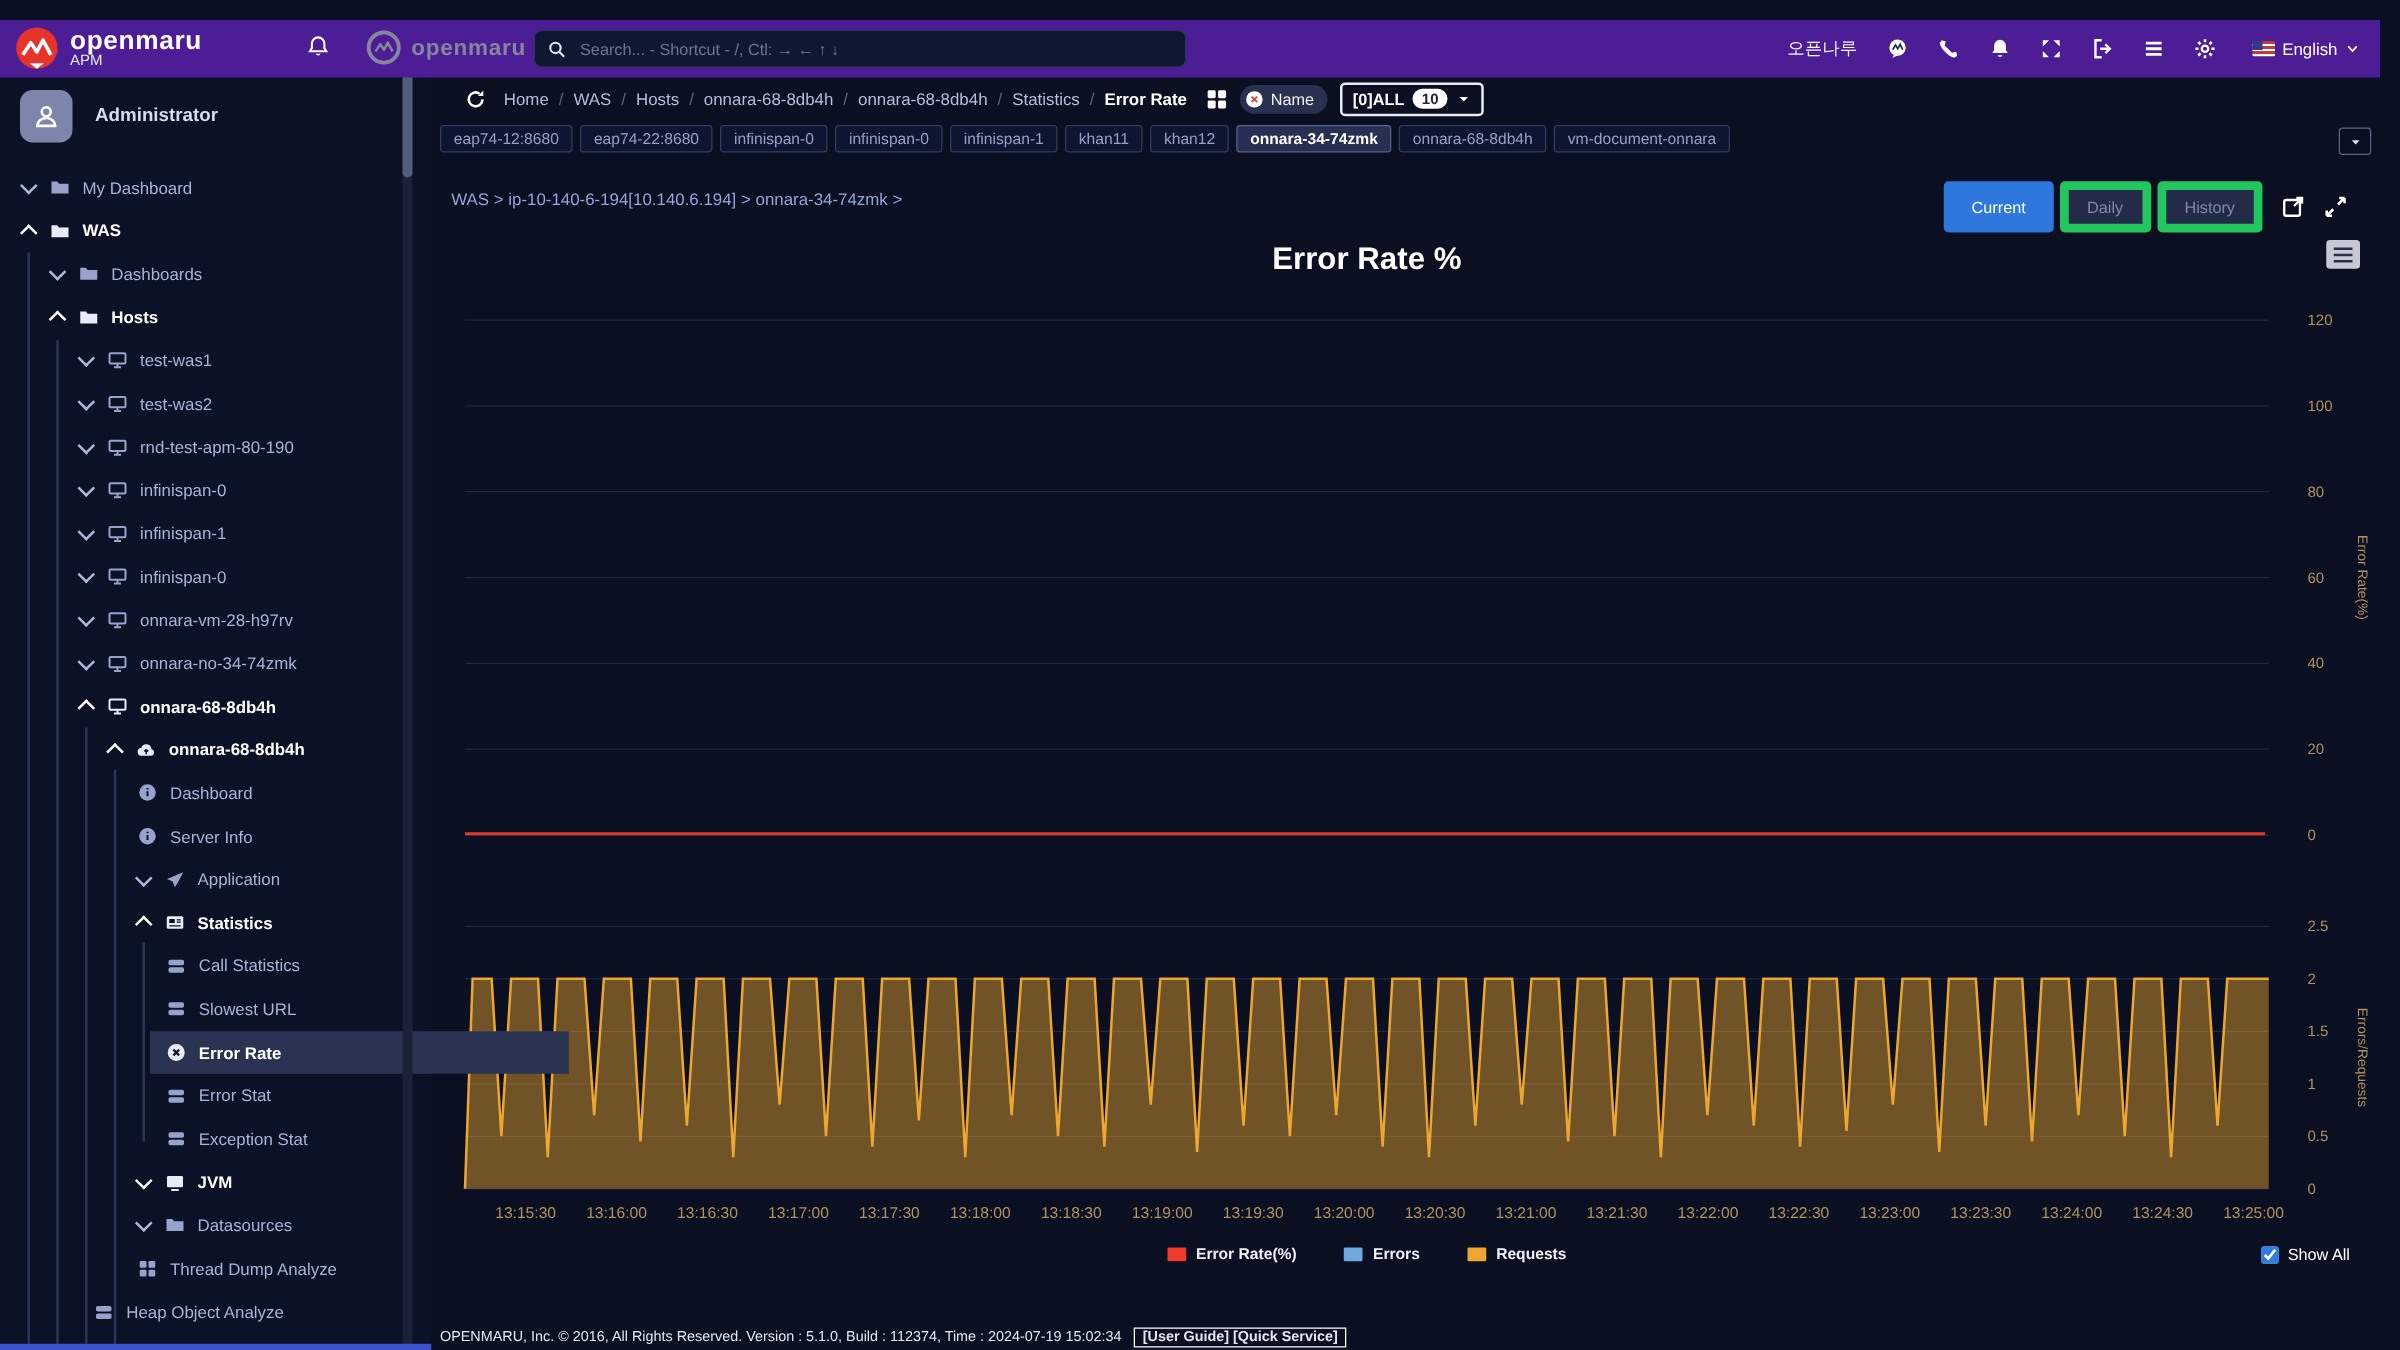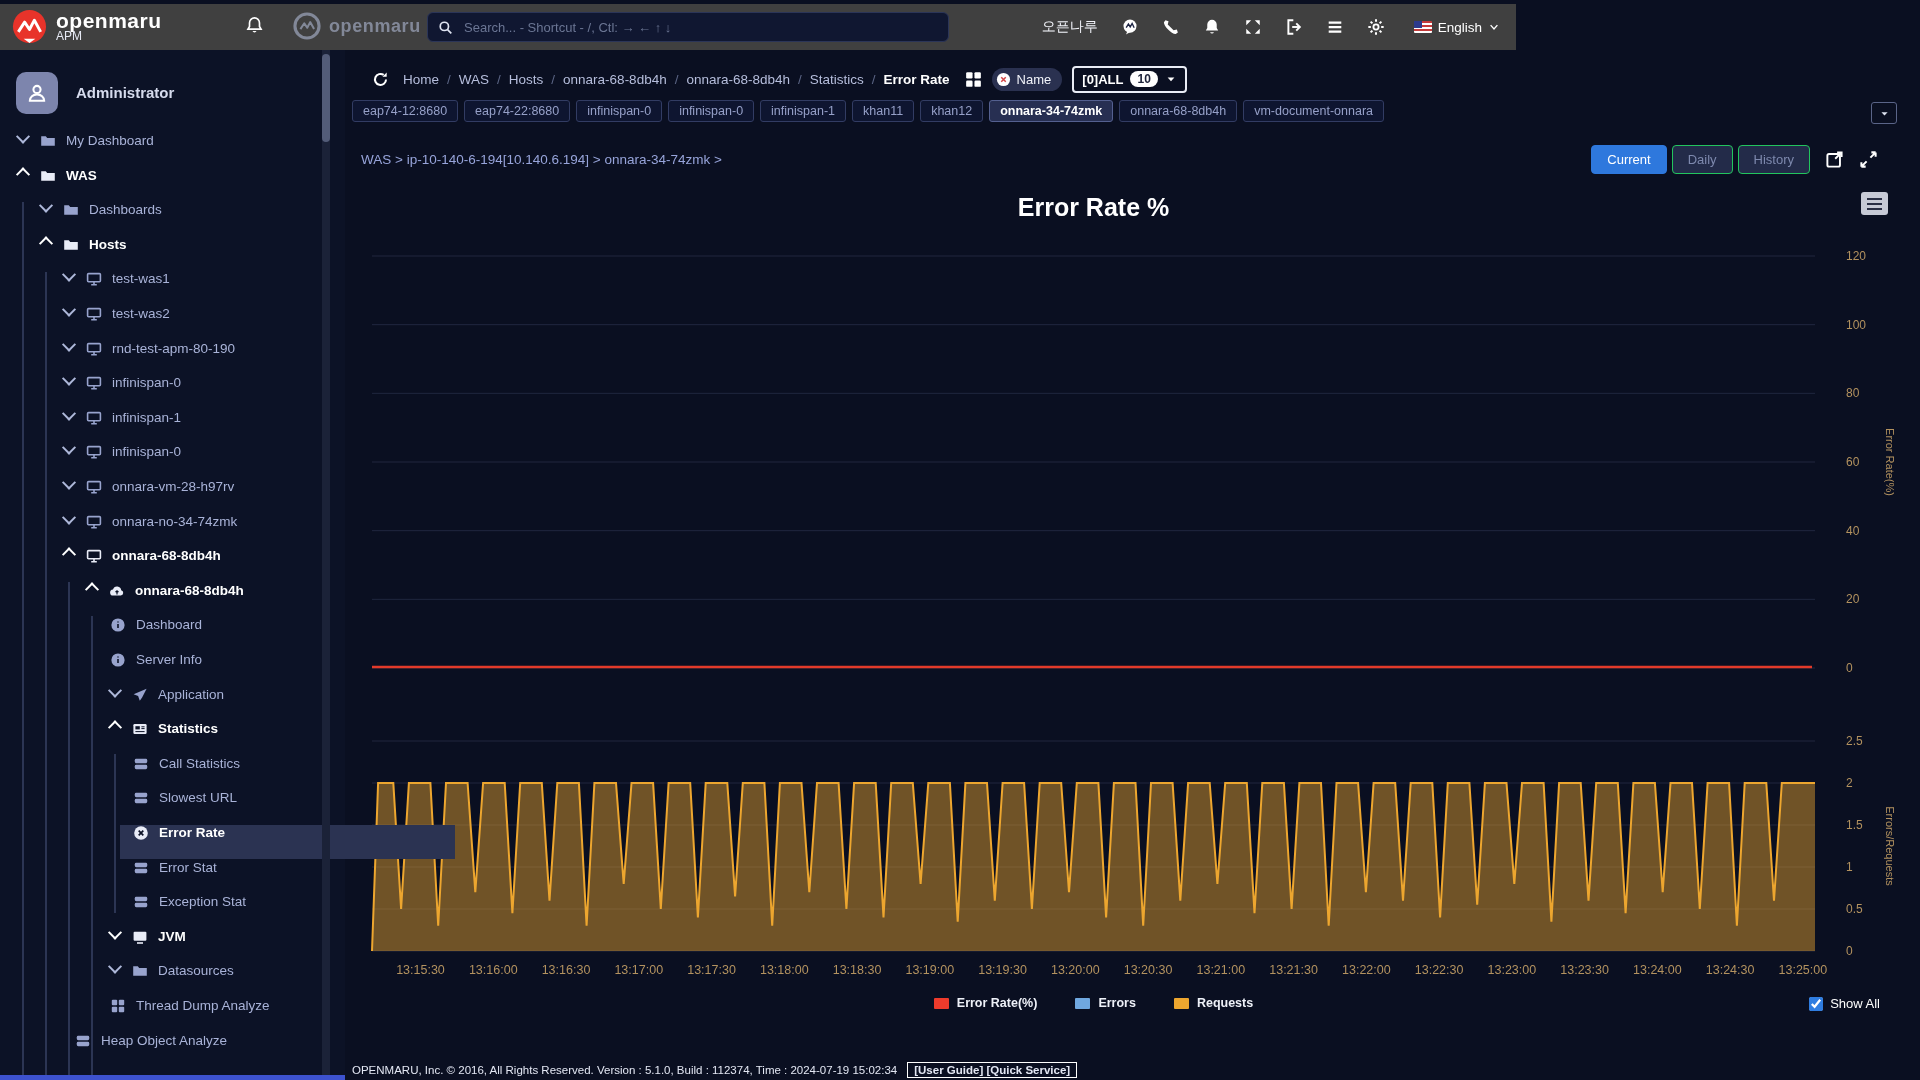--- a/index.html
+++ b/index.html
@@ -1,19 +1,19 @@
 <!DOCTYPE html>
 <html><head>
 <meta charset="utf-8">
 <style>
   html,body{margin:0;padding:0}
   body{width:1920px;height:1080px;overflow:hidden;position:relative;
        background:#0a0f21;font-family:"Liberation Sans",sans-serif;color:#c3cbe8;}
   
-  .topbar{position:absolute;top:4px;left:0;width:1516px;height:46px;background:#404040;z-index:30;}
+  .topbar{position:absolute;top:16px;left:0;width:1904px;height:46px;background:#4c1d95;z-index:30;}
   .brand{position:absolute;left:12px;top:5px;display:flex;align-items:center;gap:9px;}
   .brand-logo{width:35px;height:35px;}
   .brand-name{color:#fff;font-size:21px;font-weight:bold;letter-spacing:.5px;line-height:19px;}
   .brand-sub{color:#e6e9f4;font-size:12px;line-height:13px;}
   .tb-bell{position:absolute;left:245px;top:12px;width:19px;height:19px;color:#fff;}
   .brand2{position:absolute;left:293px;top:8px;display:flex;align-items:center;gap:8px;opacity:.95;}
   .brand2-logo{width:28px;height:28px;}
   .brand2-name{color:#868c9d;font-size:18px;font-weight:bold;letter-spacing:.6px;}
   .search{position:absolute;left:427px;top:8px;width:522px;height:30px;background:#101731;
           border:1px solid #2b3558;border-radius:6px;display:flex;align-items:center;box-sizing:border-box;padding:0 10px;}
@@ -28,21 +28,21 @@
         background:linear-gradient(#c43b3b 0 16.6%,#fff 16.6% 33.3%,#c43b3b 33.3% 50%,#fff 50% 66.6%,#c43b3b 66.6% 83.3%,#fff 83.3% 100%);position:relative;}
   .flag:before{content:"";position:absolute;left:0;top:0;width:8px;height:7px;background:#2c3a8c;}
   .caret{width:12px;height:12px;color:#fff;}
   
   .sidebar{position:absolute;top:46px;left:0;width:345px;bottom:0;background:#0c1226;z-index:10;}
   .avatar{position:absolute;left:16px;top:26px;width:42px;height:42px;border-radius:10px;background:#7d85ad;
           display:flex;align-items:center;justify-content:center;color:#fff;}
   .avatar .icon{width:22px;height:22px;}
   .admin-name{position:absolute;left:76px;top:38px;font-size:15px;font-weight:bold;color:#d6dbed;}
   .tree-line{position:absolute;width:2px;background:#2c3554;}
-  .trow{position:absolute;left:0;width:330px;height:34px;display:flex;align-items:flex-start;font-size:13.5px;color:#a9b3d8;cursor:default;}
+  .trow{position:absolute;left:0;width:330px;height:34px;display:flex;align-items:center;font-size:13.5px;color:#a9b3d8;cursor:default;}
   .trow.bold{color:#fff;font-weight:bold;}
   .trow .chev{width:8px;height:8px;border-right:2px solid #aeb8da;border-bottom:2px solid #aeb8da;flex:none;margin-right:12px;}
   .trow.bold .chev{border-color:#fff;}
   .chev.down{transform:rotate(45deg) translate(-1px,-1px);}
   .chev.up{transform:rotate(225deg) translate(-1px,-1px);}
   .trow .icon{width:16px;height:16px;flex:none;margin-right:10px;color:#98a3cd;}
   .trow.bold .icon{color:#e9ecf7;}
   .vsb-track{position:absolute;right:15px;top:0;bottom:0;width:8px;background:#1b2238;}
   .vsb-thumb{position:absolute;right:15px;top:8px;width:8px;height:88px;border-radius:4px;background:#535c78;}
   .hsb{position:absolute;left:0;bottom:0;width:345px;height:5px;background:#3d52cf;}
@@ -61,21 +61,21 @@
   .all-badge{background:#fff;color:#20263d;border-radius:9px;padding:0 7px;font-size:12px;font-weight:bold;line-height:16px;}
   .all-dd .caret{color:#fff;}
   .chiprow{position:absolute;left:7px;top:54px;display:flex;gap:6px;}
   .chip{border:1px solid #323c63;border-radius:3px;background:#0e1530;color:#96a0c8;font-size:12.5px;padding:3px 10px;}
   .chip.sel{background:#272f52;border-color:#546090;color:#fff;font-weight:bold;}
   .chip-dd{position:absolute;right:23px;top:56px;width:24px;height:20px;border:1px solid #5a6488;border-radius:3px;
            display:flex;align-items:center;justify-content:center;}
   .chip-dd .caret{color:#dfe4f2;}
   .ctxrow{position:absolute;left:16px;top:106px;font-size:13.5px;color:#97a4da;}
   .viewbtns{position:absolute;right:42px;top:99px;display:flex;align-items:center;gap:5px;}
-  .vbtn{border-radius:4px;padding:6px 15px;font-size:13px;background:#232b49;color:#7e89ae;border:1px solid #22c55e;}
+  .vbtn{border-radius:4px;padding:6px 15px;font-size:13px;background:#232b49;color:#7e89ae;border:7px solid #22c55e;}
   .vbtn.active{background:#2e78dd;color:#fff;border-color:#2e78dd;}
   .vb-ic{width:19px;height:19px;color:#fff;margin-left:10px;}
   .chart-title{position:absolute;left:27px;top:147px;width:1443px;text-align:center;font-size:25px;font-weight:bold;color:#fff;}
   .chart-sub{position:absolute;left:27px;top:180px;width:1443px;text-align:center;font-size:12px;color:#8b93ab;}
   .chart-menu{position:absolute;left:1516px;top:146px;width:27px;height:23px;background:#c7cad6;border-radius:3px;
               display:flex;flex-direction:column;justify-content:center;gap:3px;align-items:center;}
   .chart-menu i{display:block;width:15px;height:2px;background:#2a2f45;}
   .legend{position:absolute;left:27px;top:950px;width:1443px;display:flex;justify-content:center;gap:38px;align-items:center;}
   .leg-item{display:flex;align-items:center;gap:8px;font-size:12.5px;font-weight:bold;color:#eef1f8;}
   .leg-sq{width:15px;height:11px;border-radius:1px;}

